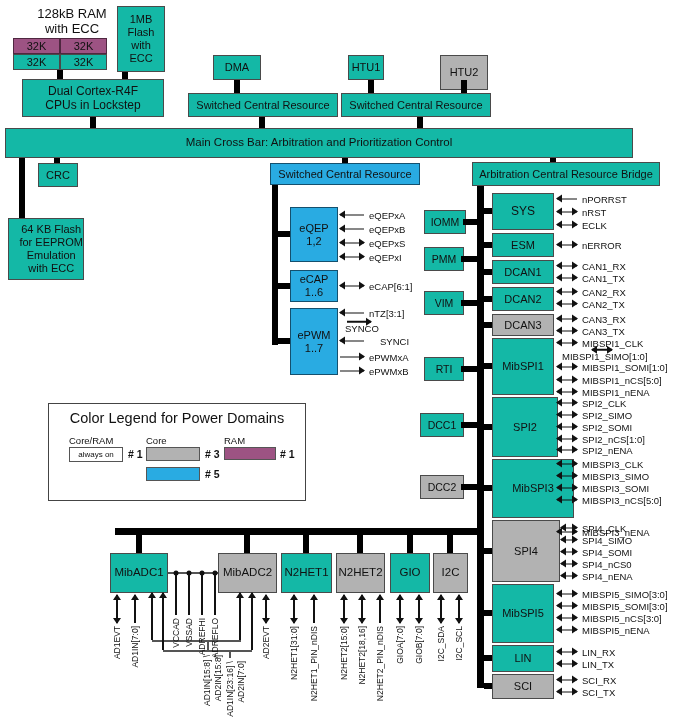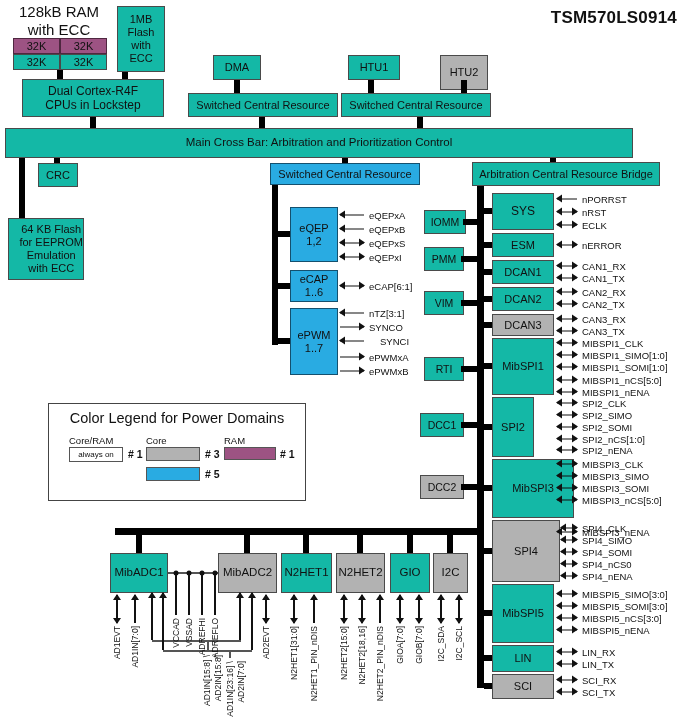--- a/index.html
+++ b/index.html
@@ -40,25 +40,24 @@
   .lg-title{position:absolute;left:0;right:0;top:6px;text-align:center;font-size:14.5px;}
   .lg-h{position:absolute;font-size:9.5px;}
   .lg-sw{position:absolute;border:1px solid #555;box-sizing:border-box;display:flex;
     align-items:center;justify-content:center;font-size:8px;}
   .lg-n{position:absolute;font-size:10.5px;font-weight:bold;}
 </style>
 </head>
 <body>
 
 <div class="canvas">
-  <div class="title">TSM570LS0914</div>
 
   <div>
 
-      <div class="box f-plain" style="left: 7px; top: 6px; width: 104px; height: 30px; font-size: 15px;"><span>128kB RAM
+      <div class="box f-plain" style="left: 20px; top: 6px; width: 104px; height: 30px; font-size: 13px;"><span>128kB RAM
 with ECC</span></div>
 
       <div class="box f-p" style="left: 13px; top: 38px; width: 47px; height: 16px; font-size: 11px;"><span>32K</span></div>
 
       <div class="box f-p" style="left: 60px; top: 38px; width: 47px; height: 16px; font-size: 11px;"><span>32K</span></div>
 
       <div class="box" style="left: 13px; top: 54px; width: 47px; height: 16px; font-size: 11px;"><span>32K</span></div>
 
       <div class="box" style="left: 60px; top: 54px; width: 47px; height: 16px; font-size: 11px;"><span>32K</span></div>
 
@@ -67,21 +66,21 @@
 with
 ECC</span></div>
 
       <div class="box" style="left: 22px; top: 79px; width: 142px; height: 38px; font-size: 12px;"><span>Dual Cortex-R4F
 CPUs in Lockstep</span></div>
 
       <div class="box" style="left: 213px; top: 55px; width: 48px; height: 25px; font-size: 11px;"><span>DMA</span></div>
 
       <div class="box" style="left: 188px; top: 93px; width: 150px; height: 24px; font-size: 11px;"><span>Switched Central Resource</span></div>
 
-      <div class="box" style="left: 348px; top: 55px; width: 52px; height: 25px; font-size: 11px;"><span>HTU1</span></div>
+      <div class="box" style="left: 348px; top: 55px; width: 36px; height: 25px; font-size: 11px;"><span>HTU1</span></div>
 
       <div class="box f-g" style="left: 440px; top: 55px; width: 48px; height: 35px; font-size: 11px;"><span>HTU2</span></div>
 
       <div class="box" style="left: 341px; top: 93px; width: 150px; height: 24px; font-size: 11px;"><span>Switched Central Resource</span></div>
 
       <div class="box" style="left: 5px; top: 128px; width: 628px; height: 30px; font-size: 11.5px;"><span>Main Cross Bar: Arbitration and Prioritization Control</span></div>
 
       <div class="box" style="left: 38px; top: 163px; width: 40px; height: 24px; font-size: 11px;"><span>CRC</span></div>
 
       <div class="box" style="left: 8px; top: 218px; width: 76px; height: 62px; font-size: 11px; justify-content: flex-end;"><span>64 KB Flash
@@ -119,21 +118,21 @@
       <div class="box" style="left: 492px; top: 233px; width: 62px; height: 24px; font-size: 11px;"><span>ESM</span></div>
 
       <div class="box" style="left: 492px; top: 260px; width: 62px; height: 24px; font-size: 11px;"><span>DCAN1</span></div>
 
       <div class="box" style="left: 492px; top: 287px; width: 62px; height: 24px; font-size: 11px;"><span>DCAN2</span></div>
 
       <div class="box f-g" style="left: 492px; top: 314px; width: 62px; height: 22px; font-size: 11px;"><span>DCAN3</span></div>
 
       <div class="box" style="left: 492px; top: 338px; width: 62px; height: 57px; font-size: 11px;"><span>MibSPI1</span></div>
 
-      <div class="box" style="left: 492px; top: 397px; width: 42px; height: 60px; font-size: 11px;"><span>SPI2</span></div>
+      <div class="box" style="left: 492px; top: 397px; width: 66px; height: 60px; font-size: 11px;"><span>SPI2</span></div>
 
       <div class="box" style="left: 492px; top: 459px; width: 82px; height: 59px; font-size: 11px;"><span>MibSPI3</span></div>
 
       <div class="box f-g" style="left: 492px; top: 520px; width: 68px; height: 62px; font-size: 11px;"><span>SPI4</span></div>
 
       <div class="box" style="left: 492px; top: 584px; width: 62px; height: 59px; font-size: 11px;"><span>MibSPI5</span></div>
 
       <div class="box" style="left: 492px; top: 645px; width: 62px; height: 27px; font-size: 11px;"><span>LIN</span></div>
 
       <div class="box f-g" style="left: 492px; top: 674px; width: 62px; height: 25px; font-size: 11px;"><span>SCI</span></div>
@@ -287,21 +286,21 @@
       <div class="hsig a24 bi" style="left: 340px; top: 286px;">
         <span class="ln"></span>
         <span class="lab">eCAP[6:1]</span>
       </div>
 
       <div class="hsig a24 in" style="left: 340px; top: 313px;">
         <span class="ln"></span>
         <span class="lab">nTZ[3:1]</span>
       </div>
 
-      <div class="hsig a24 out" style="left: 340px; top: 327px;">
+      <div class="hsig a24 out" style="left: 340px; top: 327px; flex-direction: column;">
         <span class="ln"></span>
         <span class="lab">SYNCO</span>
       </div>
 
       <div class="hsig a24 in" style="left: 340px; top: 341px; gap: 11px;">
         <span class="ln"></span>
         <span class="lab">SYNCI</span>
       </div>
 
       <div class="hsig a24 out" style="left: 340px; top: 357px;">
@@ -362,21 +361,21 @@
       <div class="hsig a20 bi" style="left: 557px; top: 331px;">
         <span class="ln"></span>
         <span class="lab">CAN3_TX</span>
       </div>
 
       <div class="hsig a20 bi" style="left: 557px; top: 343px;">
         <span class="ln"></span>
         <span class="lab">MIBSPI1_CLK</span>
       </div>
 
-      <div class="hsig a20 bi" style="left: 557px; top: 355px;">
+      <div class="hsig a20 bi" style="left: 557px; top: 355px; flex-direction: column;">
         <span class="ln"></span>
         <span class="lab">MIBSPI1_SIMO[1:0]</span>
       </div>
 
       <div class="hsig a20 bi" style="left: 557px; top: 367px;">
         <span class="ln"></span>
         <span class="lab">MIBSPI1_SOMI[1:0]</span>
       </div>
 
       <div class="hsig a20 bi" style="left: 557px; top: 380px;">

